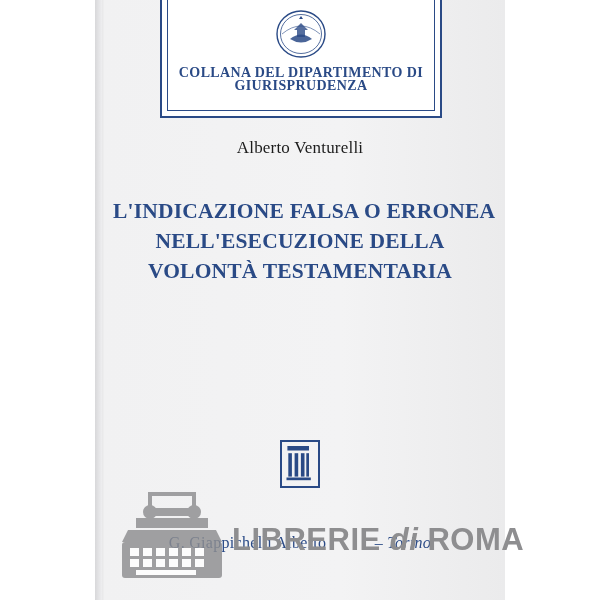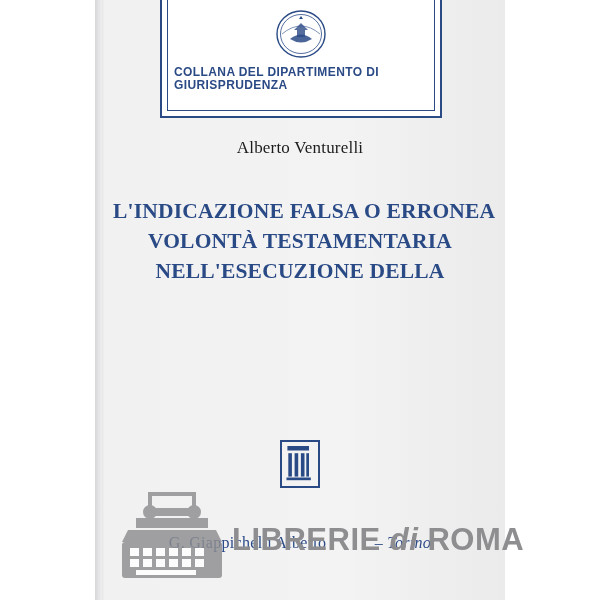--- a/index.html
+++ b/index.html
@@ -64,24 +64,24 @@
     transform: translateX(-50%);
     width: 66px;
     height: 52px;
   }
   .crest svg { display: block; }
   .badge-text {
     position: absolute;
     left: 12px;
     right: 12px;
     top: 86px;
-    text-align: left;
+    text-align: center;
     color: #2a4a86;
-    font-family: Liberation Sans, sans-serif;
-    font-size: 12px;
+    font-family: Liberation Serif, serif;
+    font-size: 14px;
     letter-spacing: 0.4px;
     line-height: 13px;
     font-weight: bold;
   }
   .badge-text .l2 { letter-spacing: 0.3px; }
 
   
   .author {
     position: absolute;
     left: 0; right: 0;
@@ -190,22 +190,22 @@
 
       <div class="badge-text">
         <div class="l1">COLLANA DEL DIPARTIMENTO DI GIURISPRUDENZA</div>
       </div>
     </div>
 
     <div class="author">Alberto Venturelli</div>
 
     <div class="title">
       <span class="tline">L'INDICAZIONE FALSA O ERRONEA</span>
+      <span class="tline">NELL'ESECUZIONE DELLA</span>
       <span class="tline">VOLONTÀ TESTAMENTARIA</span>
-      <span class="tline">NELL'ESECUZIONE DELLA</span>
     </div>
 
     <div class="pub-mark">
       <svg viewBox="0 0 40 48" width="36" height="44" aria-hidden="true">
         <rect x="6" y="4" width="24" height="5" fill="#2a4a86"></rect>
         <rect x="7" y="12" width="4" height="26" fill="#2a4a86"></rect>
         <rect x="14" y="12" width="4" height="26" fill="#2a4a86"></rect>
         <rect x="21" y="12" width="4" height="26" fill="#2a4a86"></rect>
         <rect x="27" y="12" width="3" height="26" fill="#2a4a86"></rect>
         <rect x="5" y="39" width="27" height="3" fill="#2a4a86"></rect>

